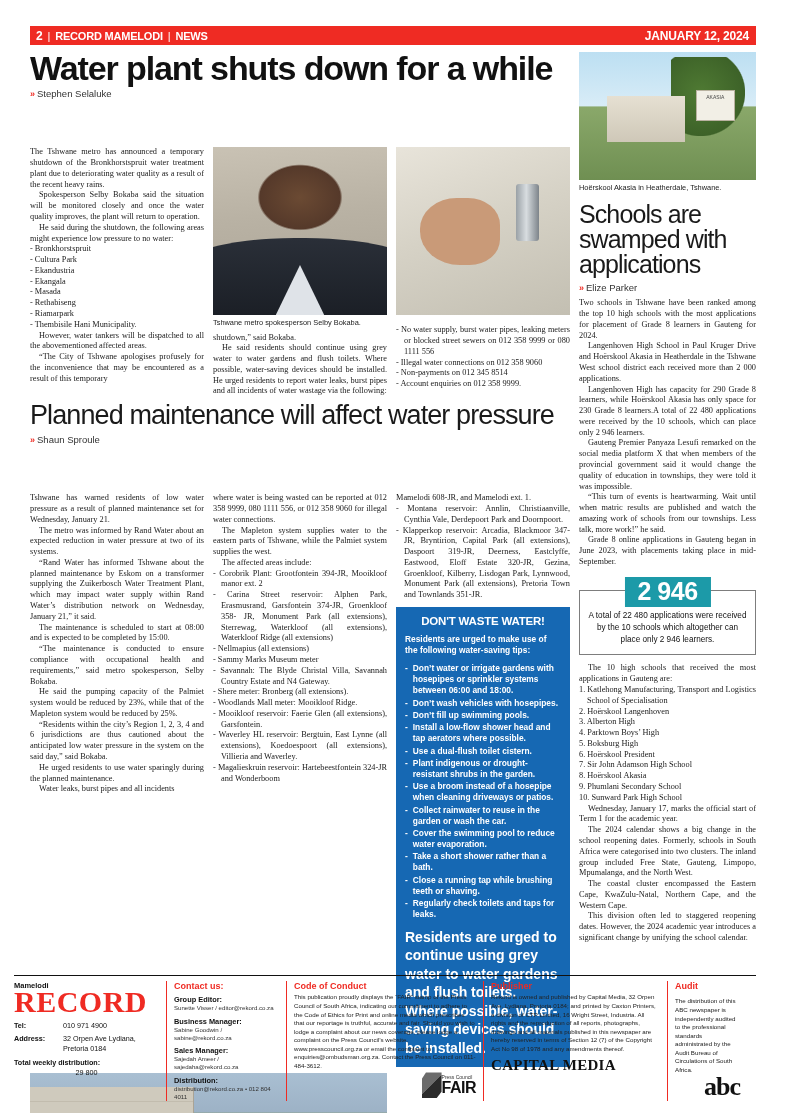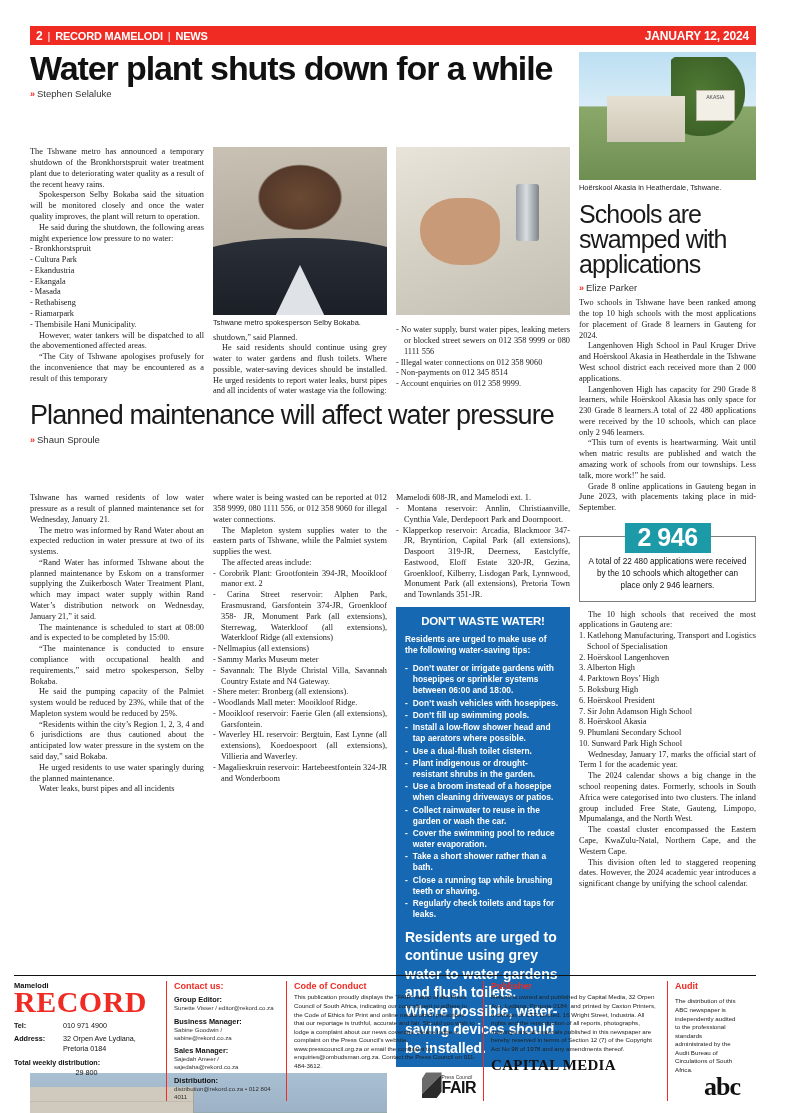--- a/index.html
+++ b/index.html
@@ -268,21 +268,21 @@
             <p class="bt">However, water tankers will be dispatched to all the abovementioned affected areas.</p>
             <p class="bt">“The City of Tshwane apologises profusely for the inconvenience that may be encountered as a result of this temporary</p>
           </div>
 
           <div class="col">
             <div class="photo ph-man">
               <div class="suit"></div>
               <div class="shirt"></div>
             </div>
             <div class="caption">Tshwane metro spokesperson Selby Bokaba.</div>
-            <p class="bt noind">shutdown,” said Planned.</p>
+            <p class="bt noind">shutdown,” said Bokaba.</p>
             <p class="bt">He said residents should continue using grey water to water gardens and flush toilets. Where possible, water-saving devices should be installed. He urged residents to report water leaks, burst pipes and all incidents of water wastage via the following:</p>
           </div>
 
           <div class="col">
             <div class="photo ph-tap">
               <div class="hand"></div>
               <div class="faucet"></div>
             </div>
             <div style="height:10px"></div>
             <p class="bt dash">- No water supply, burst water pipes, leaking meters or blocked street sewers on 012 358 9999 or 080 1111 556</p>
@@ -410,20 +410,21 @@
 
       <h1 class="headline2" style="font-size:25px;">Schools are swamped with applications</h1>
       <div class="byline">
         <span class="arrows">»</span>
         <span>Elize Parker</span>
       </div>
 
       <p class="bt noind">Two schools in Tshwane have been ranked among the top 10 high schools with the most applications for placement of Grade 8 learners in Gauteng for 2024.</p>
       <p class="bt">Langenhoven High School in Paul Kruger Drive and Hoërskool Akasia in Heatherdale in the Tshwane West school district each received more than 2 000 applications.</p>
       <p class="bt">Langenhoven High has capacity for  290 Grade 8 learners, while Hoërskool Akasia has only space for 230 Grade 8 learners.A total of 22 480 applications were received by the 10 schools, which can place only 2 946 learners.</p>
+      <p class="bt">Gauteng Premier Panyaza Lesufi remarked on the social media platform X that when members of the provincial government said it would change the quality of education in townships, they were told it was impossible.</p>
       <p class="bt">“This turn of events is heartwarming. Wait until when matric results are published and watch the amazing work of schools from our townships. Less talk, more work!” he said.</p>
       <p class="bt">Grade 8 online applications in Gauteng began in June 2023, with placements taking place in mid-September.</p>
 
       <div class="statwrap">
         <div class="statnum">2 946</div>
         <div class="statbox">
           <p>A total of 22 480 applications were received by the 10 schools which altogether can place only 2 946 learners.</p>
         </div>
       </div>
 

